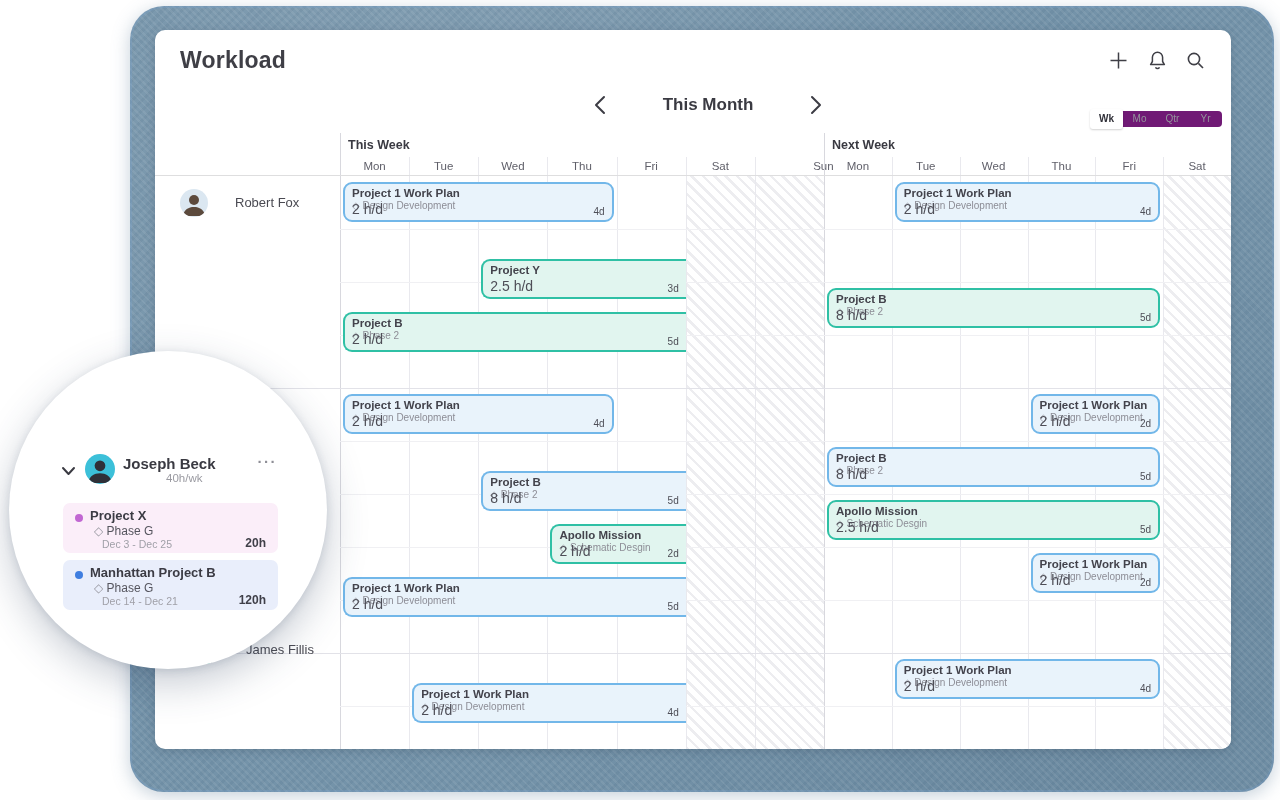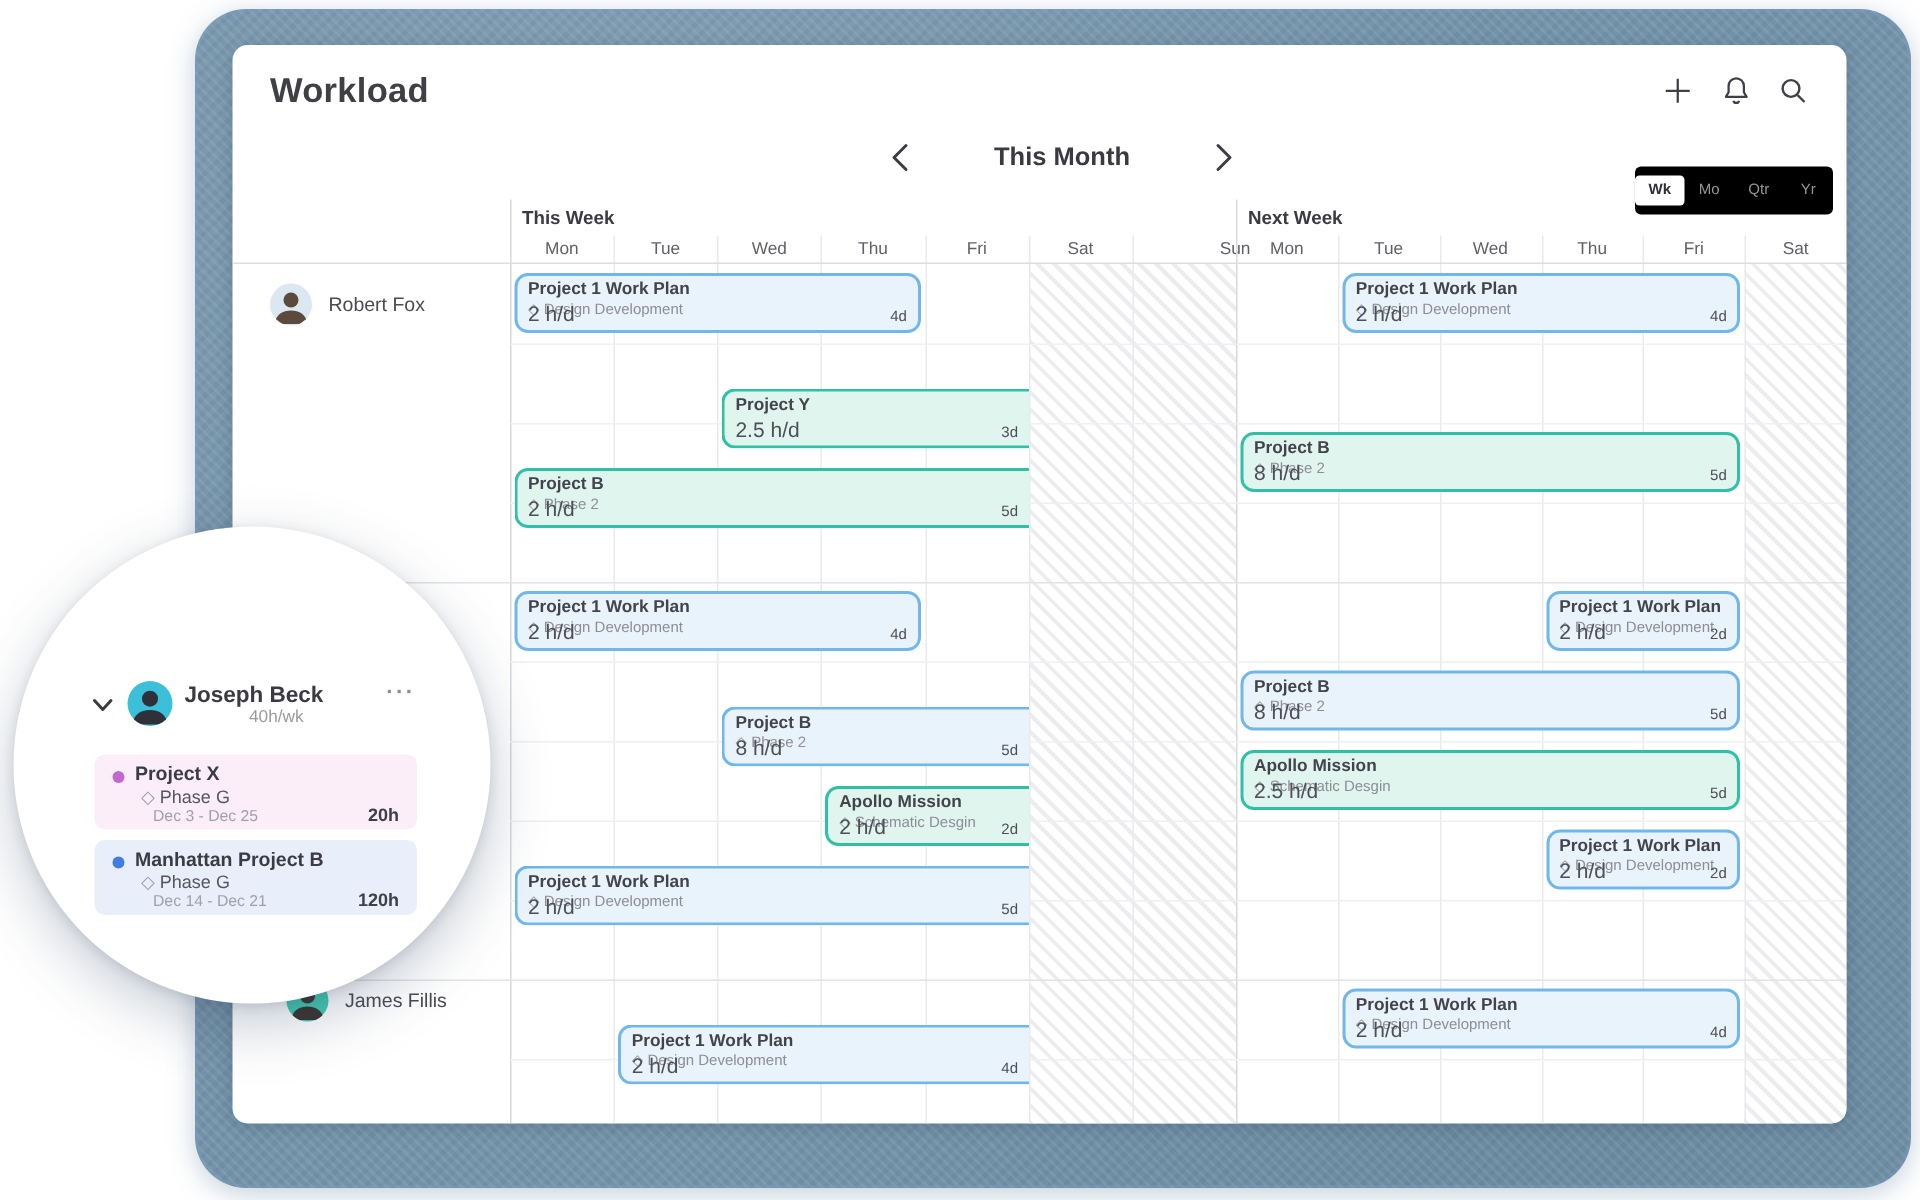--- a/index.html
+++ b/index.html
@@ -22,21 +22,21 @@
 
   .app-title{position:absolute;left:25px;top:17px;font-size:23px;font-weight:700;color:#3f3f46;letter-spacing:0.2px;}
   .top-icons{position:absolute;right:26px;top:20px;display:flex;align-items:center;gap:19px;}
   .top-icons svg{display:block;cursor:pointer;}
 
   .nav-row{position:absolute;left:438px;top:60px;width:230px;height:30px;display:flex;
     align-items:center;justify-content:space-between;}
   .nav-label{font-size:17px;font-weight:700;color:#3a3a42;}
   .nav-chevron{cursor:pointer;display:flex;align-items:center;}
 
-  .view-toggle{position:absolute;left:935px;top:81px;height:32px;display:flex;background:#000000;
+  .view-toggle{position:absolute;left:935px;top:81px;height:16px;display:flex;background:#701a75;
     border-radius:4px;align-items:center;}
   .view-toggle .opt{width:33px;height:20px;line-height:20px;text-align:center;font-size:10px;
     color:#94949c;cursor:pointer;border-radius:3px;}
   .view-toggle .opt.selected{background:#ffffff;color:#2f2f37;font-weight:700;
     box-shadow:0 1px 2px rgba(0,0,0,0.18);}
   .band-label{position:absolute;top:108px;font-size:12.5px;font-weight:700;color:#3a3a42;}
 
   .day-label{position:absolute;top:127px;height:19px;line-height:19px;text-align:center;
     font-size:11.5px;color:#5f5f69;}
   .header-bottom{position:absolute;left:0;top:145px;width:1076px;height:1px;background:#dededf;}
@@ -54,21 +54,21 @@
   .task-bar.clipped{border-right:none;border-radius:9px 0 0 9px;margin-top:24px;}
   .task-bar .t-title{font-size:11.5px;font-weight:700;color:#43434c;white-space:nowrap;overflow:hidden;}
   .task-bar .t-phase{font-size:10px;color:#8d8d96;white-space:nowrap;overflow:hidden;margin-top:1px;}
   .task-bar .t-rate{position:absolute;left:7px;bottom:3px;font-size:14px;color:#4e4e57;}
   .task-bar .t-dur{position:absolute;right:7px;bottom:3px;font-size:10px;color:#4e4e57;}
 
   
   .person-row{position:absolute;left:0;width:185px;height:53px;display:flex;align-items:center;
     padding-left:25px;box-sizing:border-box;gap:11px;}
   .avatar{width:28px;height:28px;border-radius:50%;overflow:hidden;flex:0 0 28px;}
-  .person-name{font-size:13px;color:#4a4a52;}
+  .person-name{font-size:13px;color:#4a4a52;margin-left:16px;}
 
   
   .circle-overlay{position:absolute;left:9px;top:351px;width:318px;height:318px;border-radius:50%;
     background:#ffffff;box-shadow:0 14px 40px rgba(45,65,95,0.28), 0 2px 8px rgba(45,65,95,0.15);}
   .co-title{position:absolute;left:61px;top:60px;font-size:19px;font-weight:700;color:#33333c;}
   .co-person{position:absolute;left:50px;top:102px;width:218px;height:32px;}
   .co-chevron{position:absolute;left:2px;top:9px;cursor:pointer;}
   .co-avatar{position:absolute;left:26px;top:1px;width:30px;height:30px;border-radius:50%;overflow:hidden;}
   .co-name{position:absolute;left:64px;top:2px;font-size:15px;font-weight:700;color:#3a3a42;}
   .co-cap{position:absolute;left:64px;top:19px;font-size:11.5px;color:#9a9aa1;margin-left:43px;}
@@ -262,21 +262,21 @@
         <div class="t-rate">2 h/d</div>
         <div class="t-dur">4d</div>
       </div>
       <div class="person-row" style="top: 146px;">
         <div class="avatar" style="background: rgb(219, 231, 241);"><svg width="100%" height="100%" viewBox="0 0 28 28">
             <circle cx="14" cy="11" r="5" fill="#5c4a3d"></circle>
             <path d="M3 27c1-6.5 5.5-9 11-9s10 2.5 11 9z" fill="#5c4a3d"></path>
           </svg></div>
         <div class="person-name">Robert Fox</div>
       </div>
-      <div class="person-row" style="top: 610px; padding-left: 36px;">
+      <div class="person-row" style="top: 593px; padding-left: 36px;">
         <div class="avatar" style="background: rgb(66, 204, 179);"><svg width="100%" height="100%" viewBox="0 0 28 28">
             <circle cx="14" cy="11" r="5" fill="#3a342f"></circle>
             <path d="M3 27c1-6.5 5.5-9 11-9s10 2.5 11 9z" fill="#3a342f"></path>
           </svg></div>
         <div class="person-name">James Fillis</div>
       </div>
     </div>
 </div>
 
 <div class="circle-overlay">

